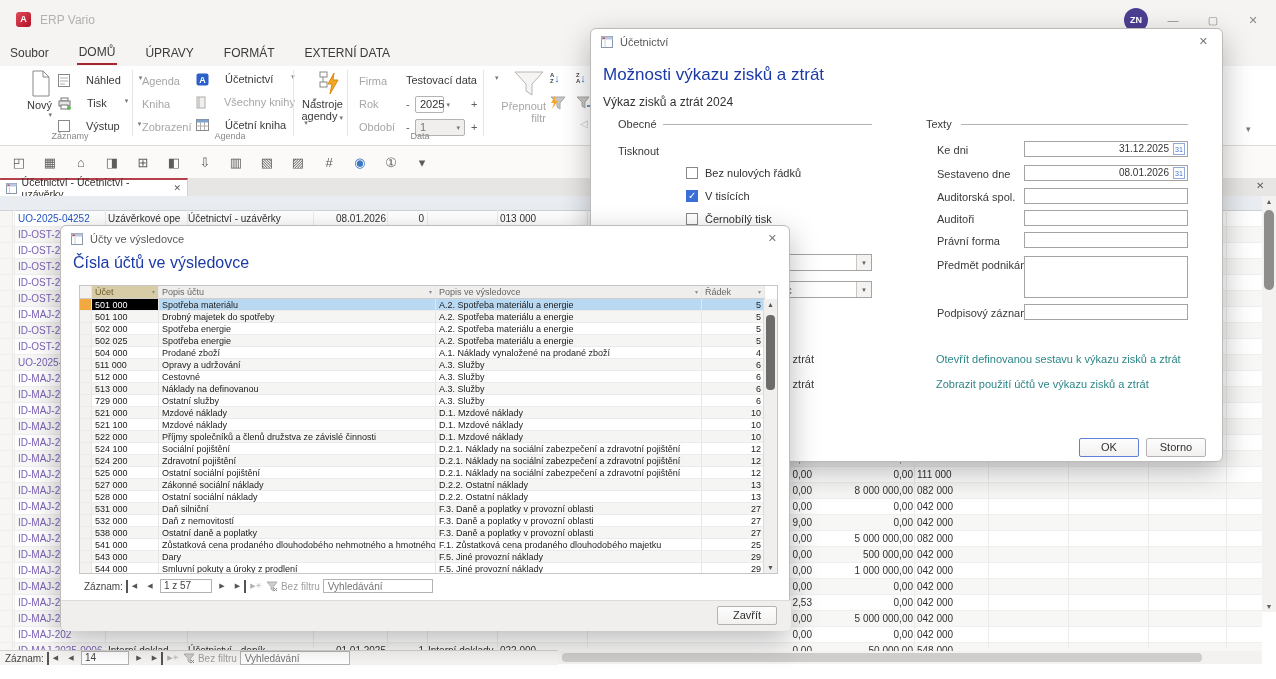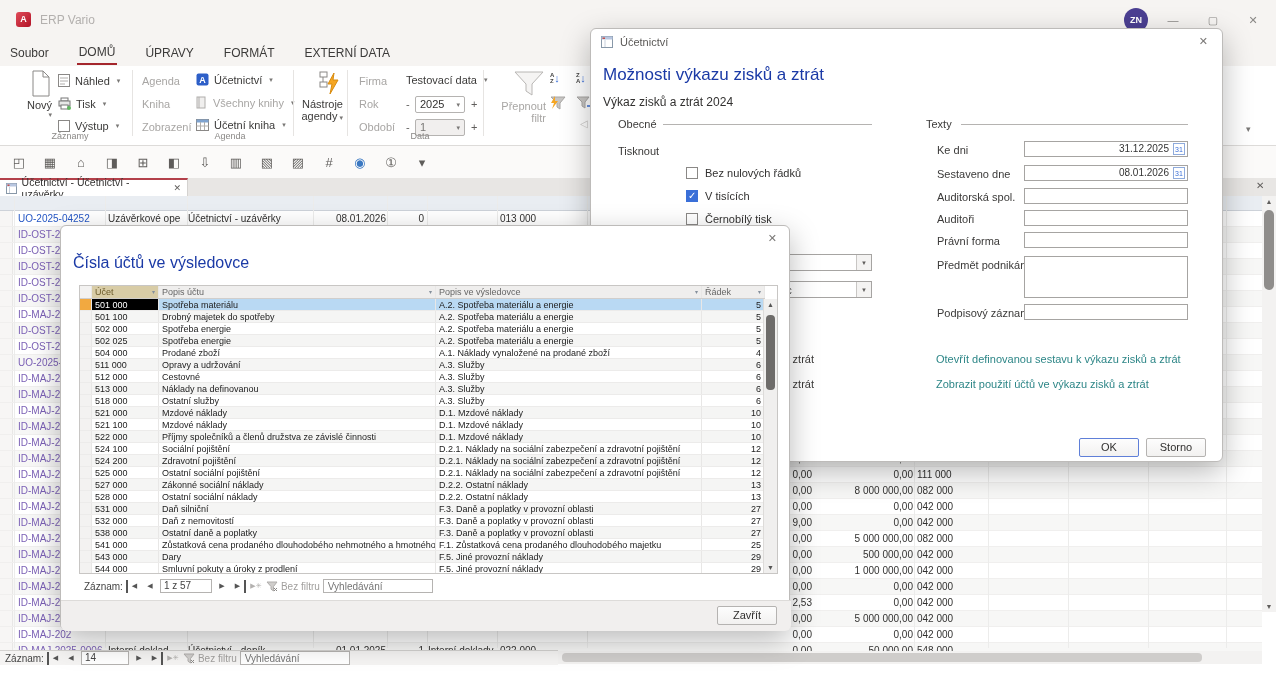--- a/index.html
+++ b/index.html
@@ -17,21 +17,21 @@
   
   .menubar{position:absolute;left:0;top:40px;width:1276px;height:26px;background:#f6f4f2;display:flex;align-items:center;padding-left:8px;gap:26px}
   .menu-item{font-size:12px;color:#3b3a39;position:relative;padding:4px 2px;cursor:pointer}
   .menu-item.active{border-bottom:2px solid #a4262c}
 
   
   .ribbon{position:absolute;left:0;top:66px;width:1276px;height:80px;background:#fff;border-bottom:1px solid #dddbd9}
   .rsep{position:absolute;top:4px;width:1px;height:66px;background:#e6e4e2}
   .rgrouplabel{position:absolute;top:65px;font-size:9px;color:#8a8886;text-align:center}
   .bigbtn{position:absolute;text-align:right;color:#3b3a39;font-size:11px;cursor:pointer}
-  .smallbtn{position:absolute;display:flex;align-items:center;gap:5px;font-size:11px;color:#3b3a39;cursor:pointer;white-space:nowrap}
+  .smallbtn{position:absolute;display:flex;gap:16px;font-size:11px;color:#3b3a39;cursor:pointer;white-space:nowrap}
   .smallbtn.disabled,.glabel{color:#a8a6a4}
   .glabel{position:absolute;font-size:11px}
   .chev{font-size:7px;color:#7a7876;margin-left:2px}
   .valbox{position:absolute;border:1px solid #b5b3b1;background:#fff;font-size:11px;height:17px;line-height:15px;padding:0 4px;border-radius:2px;display:flex;justify-content:space-between;align-items:center}
   .valbox.disabled{background:#f1efee;color:#7a7876}
   .pm{position:absolute;font-size:11px;color:#605e5c}
   .sorticon{position:absolute;display:flex;align-items:center;cursor:pointer}
   .sl{display:flex;flex-direction:column;font-size:6px;font-weight:bold;color:#444;line-height:6px}
   .sarr{font-size:11px;color:#3a6fd8;line-height:11px}
   .ribbon-collapse{position:absolute;left:1246px;top:58px;font-size:9px;color:#7a7876}
@@ -228,21 +228,21 @@
     </div>
     <div class="rsep" style="left:347px"></div>
 
     <div class="glabel" style="left:359px;top:9px">Firma</div>
     <div class="smallbtn" style="left:406px;top:8px">
       <span>Testovací data</span>
         <span class="chev">▾</span>
     </div>
     <div class="glabel" style="left:359px;top:32px">Rok</div>
     <div class="pm" style="left:406px;top:32px">-</div>
-    <div class="valbox" style="left:415px;top:30px;width:50px">
+    <div class="valbox" style="left:415px;top:30px;width:29px">
       <span>2025</span>
         <span class="chev">▾</span>
     </div>
     <div class="pm" style="left:471px;top:32px">+</div>
     <div class="glabel" style="left:359px;top:55px">Období</div>
     <div class="pm" style="left:406px;top:55px">-</div>
     <div class="valbox disabled" style="left:415px;top:53px;width:50px">
       <span>1</span>
         <span class="chev">▾</span>
     </div>
@@ -603,20 +603,29 @@
     <div id="opt-links">
         <div class="tlink" style="left: 345px; top: 324px;">Otevřít definovanou sestavu k výkazu zisků a ztrát</div>
         <div class="tlink" style="left: 345px; top: 349px;">Zobrazit použití účtů ve výkazu zisků a ztrát</div>
       </div>
 
     <div class="dbtn primary" style="left:488px;top:409px">OK</div>
     <div class="dbtn" style="left:555px;top:409px">Storno</div>
   </div>
 
   <div class="dialog" style="left:60px;top:225px;width:730px;height:405px;z-index:40">
+    <div class="dlg-title">
+      <svg width="12" height="12">
+          <rect x="0.5" y="0.5" width="11" height="11" fill="#fff" stroke="#8898a8"></rect>
+          <rect x="0.5" y="0.5" width="11" height="3" fill="#b8c6e0"></rect>
+          <rect x="1.5" y="1.5" width="2.5" height="1.5" fill="#c0504d"></rect>
+          <line x1="4" y1="4" x2="4" y2="11" stroke="#c8d0dc"></line>
+        </svg>
+      <span>Účty ve výsledovce</span>
+    </div>
     <div class="dlg-x" style="right:12px">✕</div>
     <div class="dlg-head" style="left:12px;top:28px;font-size:16px">Čísla účtů ve výsledovce</div>
 
     <div class="acc-table">
       <div class="acc-hrow" id="acchead">
           <span class="ac ac0"></span>
           <span class="ac ac1">
             <span>Účet</span>
             <span class="hArrow">▾</span>
           </span>
@@ -685,21 +694,21 @@
           </div>
           <div class="acc-row alt">
             <span class="ac ac0"></span>
             <span class="ac ac1">513 000</span>
             <span class="ac ac2">Náklady na definovanou</span>
             <span class="ac ac3">A.3. Služby</span>
             <span class="ac ac4">6</span>
           </div>
           <div class="acc-row">
             <span class="ac ac0"></span>
-            <span class="ac ac1">518 000</span>
+            <span class="ac ac1">729 000</span>
             <span class="ac ac2">Ostatní služby</span>
             <span class="ac ac3">A.3. Služby</span>
             <span class="ac ac4">6</span>
           </div>
           <div class="acc-row alt">
             <span class="ac ac0"></span>
             <span class="ac ac1">521 000</span>
             <span class="ac ac2">Mzdové náklady</span>
             <span class="ac ac3">D.1. Mzdové náklady</span>
             <span class="ac ac4">10</span>

